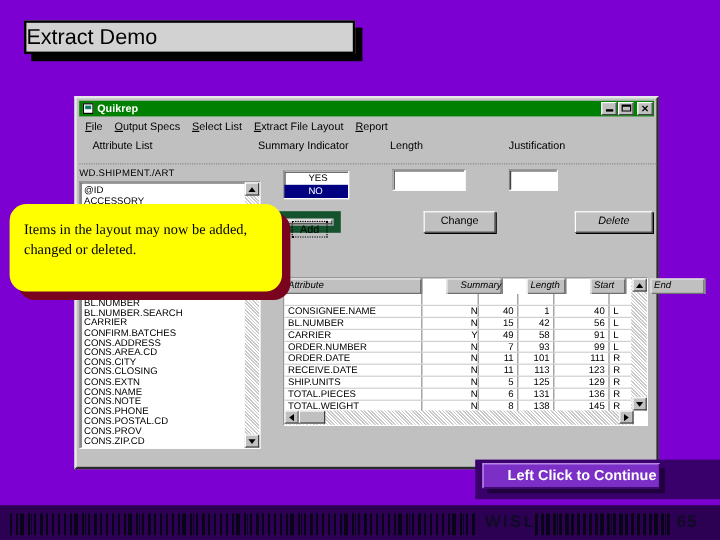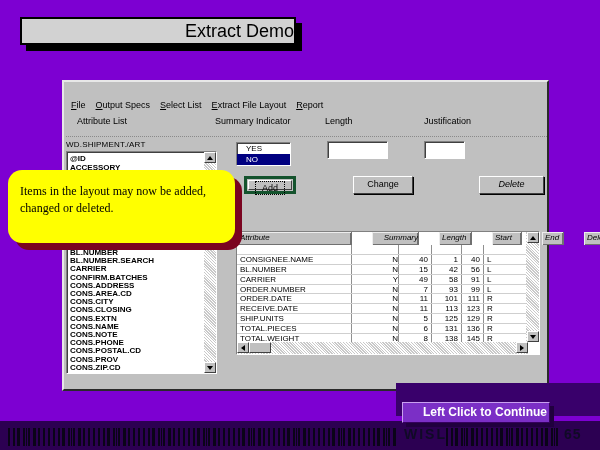--- a/index.html
+++ b/index.html
@@ -3,21 +3,21 @@
 <meta charset="utf-8">
 <style>
   * { margin:0; padding:0; box-sizing:border-box; }
   html,body { width:600px; height:450px; overflow:hidden; }
   body { font-family:"Liberation Sans", sans-serif; background:var(--bg,#7D00D2); position:relative; }
 
   .abs { position:absolute; }
 
   
   .title-box { left:20px; top:17px; width:276px; height:28px; background:#d2d2d2;
-    border:2px solid #000; box-shadow:6px 6px 0 0 #000; text-align:right;
+    border:2px solid #000; box-shadow:6px 6px 0 0 #000; text-align:left;
     font-size:18px; line-height:24px; color:#000; z-index:5; }
 
   
   .app-window { left:62px; top:80px; width:487px; height:311px; background:var(--chrome,#c0c0c0);
     border:2px solid; border-color:#e8e8e8 #2a2a2a #2a2a2a #e8e8e8; z-index:10; }
   .titlebar { left:2px; top:2px; width:479px; height:13px; background:var(--titlebar,#008000);
     color:#fff; font-size:9px; font-weight:bold; line-height:13px; }
   .titlebar-title { position:absolute; left:15px; top:0; }
   .app-icon { position:absolute; left:3px; top:2px; width:9px; height:9px; background:#fff;
     border:1px solid #000; }
@@ -36,98 +36,111 @@
 
   .dotted-sep { left:2px; top:54px; width:481px; border-top:1px dotted #8a8a8a; }
 
   .lbl { font-size:9px; color:#000; top:34px; }
   .lbl-attr { left:13px; } .lbl-sum { left:151px; } .lbl-len { left:261px; } .lbl-jus { left:360px; }
 
   .sunken { background:#fff; border:1px solid; border-color:#808080 #fff #fff #808080;
     box-shadow:inset 1px 1px 0 #404040; }
 
   .lb-header { left:2px; top:58px; font-size:8px; color:#000; letter-spacing:.2px; }
-  .listbox { left:2px; top:69px; width:151px; height:223px;font-weight:bold; }
+  .listbox { left:2px; top:69px; width:151px; height:223px; }
   .lb-top-items { position:absolute; left:3px; top:2px; font-size:8px; line-height:9px; color:#000; }
   .lb-main-items { position:absolute; left:3px; top:97px; font-size:8px; line-height:8.2px; color:#000; white-space:nowrap; }
   .dither { background-image:repeating-linear-gradient(45deg,#fff 0 1px,#c9c9c9 1px 2px); }
   .lb-scroll { position:absolute; right:0; top:0; width:12px; height:100%; }
   .sbtn { position:absolute; width:12px; height:11px; background:#c0c0c0; border:1px solid;
     border-color:#fff #404040 #404040 #fff; }
   .sbtn::after { content:""; position:absolute; }
   .sbtn.up::after { left:2px; top:3px; border-left:3px solid transparent; border-right:3px solid transparent; border-bottom:4px solid #000; }
   .sbtn.down::after { left:2px; top:3px; border-left:3px solid transparent; border-right:3px solid transparent; border-top:4px solid #000; }
   .sbtn.left::after { left:3px; top:2px; border-top:3px solid transparent; border-bottom:3px solid transparent; border-right:4px solid #000; }
   .sbtn.right::after { left:3px; top:2px; border-top:3px solid transparent; border-bottom:3px solid transparent; border-left:4px solid #000; }
 
   .summary-box { left:172px; top:60px; width:55px; height:24px; }
-  .sum-opt { height:11px; line-height:11px; font-size:8px; padding-left:9px; color:#000; }
+  .sum-opt { height:11px; line-height:11px; font-size:8px; padding-left:20px; color:#000; }
   .sum-opt.selected { background:var(--highlight,#000080); color:#fff; }
 
   .field { font-size:9px; padding:0 2px; color:#000; outline:none; }
   .len-input { left:263px; top:59px; width:61px; height:18px; }
   .jus-input { left:360px; top:59px; width:41px; height:18px; }
 
   .btn { background:#c0c0c0; border:1px solid; border-color:#fff #404040 #404040 #fff;
     box-shadow:1px 1px 0 #000; font-size:9px; color:#000; text-align:center; line-height:15px; }
-  .btn-add { left:180px; top:94px; width:52px; height:18px; border:3px solid #14532d; padding:1px; box-shadow:none; }
+  .btn-add { left:168px; top:94px; width:52px; height:18px; border:6px solid #14532d; padding:1px; box-shadow:none; }
   .btn-add .inner { width:100%; height:100%; background:#c0c0c0; border:1px solid; border-color:#fff #404040 #404040 #fff;
     font-size:9px; line-height:12px; }
   .btn-add .inner span { display:inline-block; border:1px dotted #000; padding:0 6px; }
   .btn-change { left:289px; top:94px; width:60px; height:18px; }
   .btn-delete { left:415px; top:94px; width:65px; height:18px;font-style:italic; }
 
   .layout-caption { left:176px; top:115px; font-size:10px; color:#000; letter-spacing:.4px; }
 
   
   .grid { left:172px; top:149px; width:304px; height:124px; background:#fff;
     border:1px solid; border-color:#808080 #fff #fff #808080; }
   .grid-head { display:flex; height:13px; width:291px;gap:20px; }
   .th { background:#c0c0c0; font-size:8px; font-style:italic; color:#000; line-height:12px; padding-left:3px;
     border-right:1px solid #707070; box-shadow:inset 1px 1px 0 #ededed, inset -1px -1px 0 #707070;
     overflow:hidden; white-space:nowrap; flex-shrink:0; }
   .grid-body { width:291px; height:99px; overflow:hidden; background:#fff; }
   .tr { display:flex; height:9.9px; border-bottom:1px solid #cfcfcf; }
   .td { font-size:8px; line-height:9px; color:#000; border-right:1px solid #909090;
     overflow:hidden; white-space:nowrap; padding-left:3px; flex-shrink:0; }
-  .c0 { width:115px; } .c1 { width:47px;text-align:right; } .c2 { width:33px; } .c3 { width:30px; } .c4 { width:22px; } .c5 { width:33px; border-right:none; }
+  .c0 { width:115px; } .c1 { width:47px;text-align:right; } .c2 { width:33px; } .c3 { width:30px; } .c4 { width:46px; } .c5 { width:33px; border-right:none; }
   .td.c2,.td.c3,.td.c4 { text-align:right; padding-right:3px; padding-left:0; }
   .grid-vscroll { position:absolute; right:0; top:0; width:13px; height:110px; }
   .grid-hscroll { position:absolute; left:0; bottom:0; width:291px; height:12px; }
   .hthumb { position:absolute; left:12px; top:0; width:22px; height:11px; background:#c0c0c0;
     border:1px solid; border-color:#fff #404040 #404040 #fff; }
 
   
   .bubble { left:8px; top:170px; width:227px; height:73px; background:var(--bubble,#ff0);
     border-radius:14px; box-shadow:7px 7px 0 var(--bubble-shadow,#7a0420);
     padding:13px 12px; font-size:12px; line-height:17px; color:#000; z-index:30;font-family:Liberation Serif, serif; }
 
   
   .dark-patch { left:396px; top:383px; width:204px; height:33px; background:var(--patch,#39006b); z-index:15; }
-  .continue-btn { left:402px; top:402px; width:148px; height:21px; background:var(--continue-bg,#7b2fc6);
+  .continue-btn { left:402px; top:386px; width:148px; height:21px; background:var(--continue-bg,#7b2fc6);
     border:1px solid; border-color:#c9a0f0 #35005e #35005e #c9a0f0;
     box-shadow:4px 4px 0 var(--continue-shadow,#20003e);
     color:#fff; font-weight:bold; font-size:12px; text-align:center; line-height:19px; z-index:20;padding-left:18px; }
 
   
   .footer-band { left:0; top:421px; width:600px; height:29px; background:var(--band,#2c0052); z-index:4; }
   .bars { position:absolute; top:7px; height:18px;
     background-image:repeating-linear-gradient(90deg,var(--bars,#0a0418) 0 2px,transparent 2px 5px),
                      repeating-linear-gradient(90deg,var(--bars,#0a0418) 0 1px,transparent 1px 9px); }
   .bars1 { left:8px; width:388px; }
   .bars2 { left:446px; width:112px; }
   .footer-text { position:absolute; top:5px; font-size:14px; font-weight:bold; color:var(--footer-text,#100a26); letter-spacing:2px; }
   .wisl { left:404px; } .page-num { left:564px; letter-spacing:1px; }
 </style>
 </head>
 <body style="--bg: #7D00D2; --band: #2C0052; --patch: #39006B; --titlebar: #008000; --chrome: #C0C0C0; --highlight: #000080; --bubble: #FFFF00; --bubble-shadow: #7A0420; --continue-bg: #7B2FC6; --continue-shadow: #20003E; --bars: #0A0418; --footer-text: #100A26;">
 
 <div class="abs title-box">Extract Demo</div>
 
 <div class="abs app-window">
+  <div class="abs titlebar">
+    <div class="app-icon"></div>
+    <div class="titlebar-title">Quikrep</div>
+    <div class="win-btns">
+      <div class="tb-btn">
+          <div class="glyph-min"></div>
+        </div>
+      <div class="tb-btn">
+          <div class="glyph-max"></div>
+        </div>
+      <div class="tb-btn close">✕</div>
+    </div>
+  </div>
 
   <div class="abs menubar" id="menu"><div class="menu-item">File</div><div class="menu-item">Output Specs</div><div class="menu-item">Select List</div><div class="menu-item">Extract File Layout</div><div class="menu-item">Report</div></div>
   <div class="abs dotted-sep"></div>
 
   <div class="abs lbl lbl-attr">Attribute List</div>
   <div class="abs lbl lbl-sum">Summary Indicator</div>
   <div class="abs lbl lbl-len">Length</div>
   <div class="abs lbl lbl-jus">Justification</div>
 
   <div class="abs lb-header">WD.SHIPMENT./ART</div>

